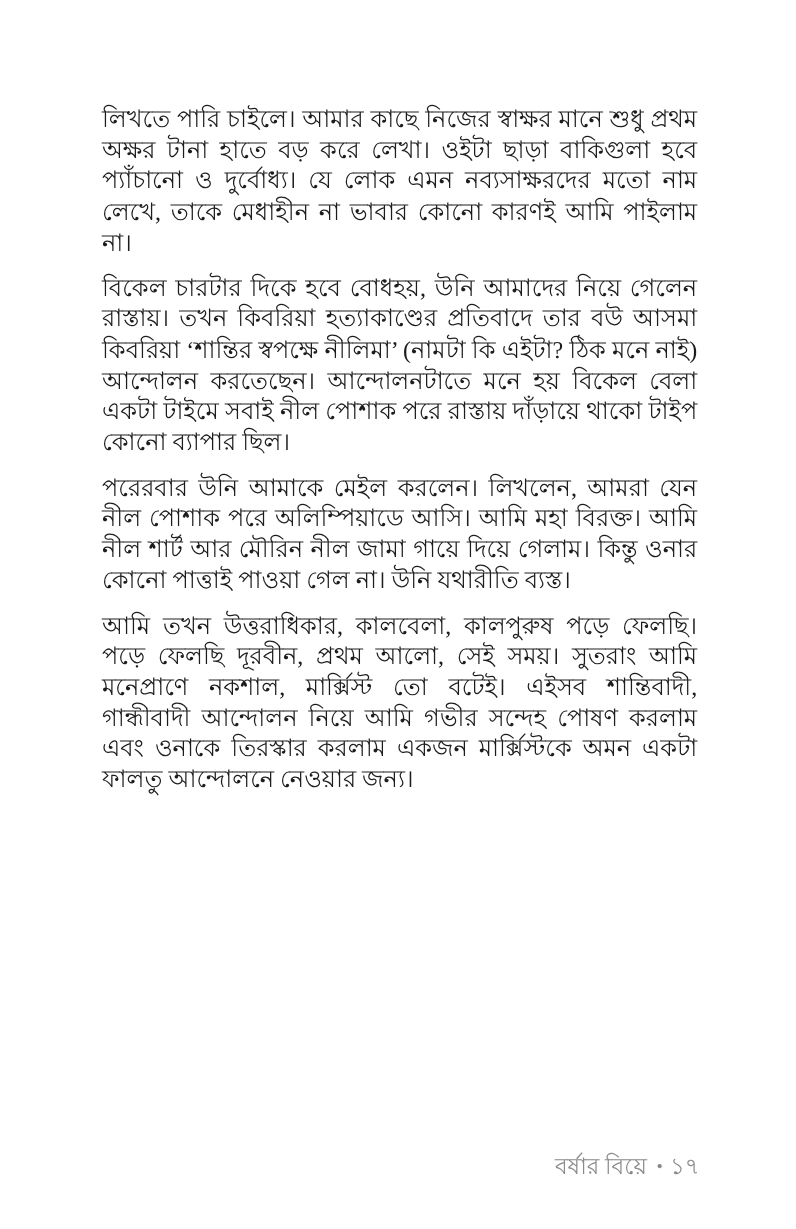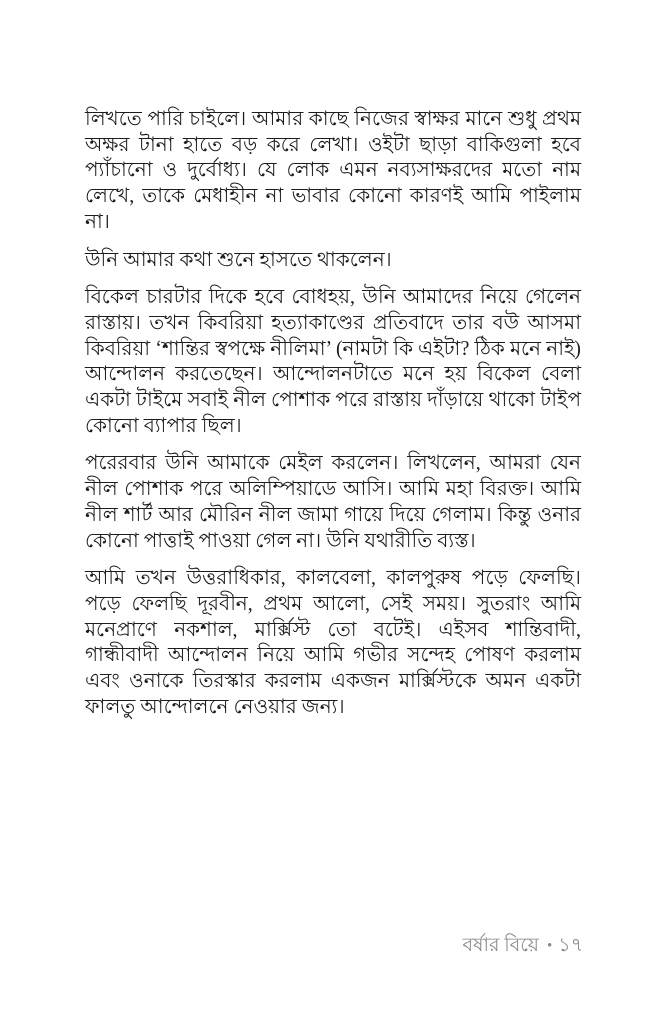--- a/index.html
+++ b/index.html
@@ -11,56 +11,55 @@
     .book-page {
       position: relative;
       width: 663px;
       height: 1024px;
       background: #ffffff;
       overflow: hidden;
       font-family: "Liberation Serif", serif;
     }
     .page-body {
       position: absolute;
-      top: 106px;
+      top: 88px;
       left: 85px;
       width: 496px;
     }
     .page-body p {
       margin: 0 0 12px 0;
       font-size: 20px;
       line-height: 25.7px;
       color: #1c1c1c;
       text-align: justify;
       text-justify: inter-word;
     }
     .page-footer {
       position: absolute;
-      top: 932px;
+      top: 960px;
       right: 80px;
       font-size: 19px;
       line-height: 26px;
       color: #8a8a8a;
       text-align: left;
       white-space: nowrap;
     }
     .page-footer .sep {
       display: inline-block;
       margin: 0 6px 0 8px;
       font-size: 15px;
       vertical-align: 1px;
     }
   </style>
 </head>
 <body>
 
 <div class="book-page">
   <div class="page-body">
     <p>লিখতে পারি চাইলে। আমার কাছে নিজের স্বাক্ষর মানে শুধু প্রথম অক্ষর টানা হাতে বড় করে লেখা। ওইটা ছাড়া বাকিগুলা হবে প্যাঁচানো ও দুর্বোধ্য। যে লোক এমন নব্যসাক্ষরদের মতো নাম লেখে, তাকে মেধাহীন না ভাবার কোনো কারণই আমি পাইলাম না।</p>
-    <p>উনি আমার কথা শুনে হাসতে থাকলেন।</p>
     <p>বিকেল চারটার দিকে হবে বোধহয়, উনি আমাদের নিয়ে গেলেন রাস্তায়। তখন কিবরিয়া হত্যাকাণ্ডের প্রতিবাদে তার বউ আসমা কিবরিয়া ‘শান্তির স্বপক্ষে নীলিমা’ (নামটা কি এইটা? ঠিক মনে নাই) আন্দোলন করতেছেন। আন্দোলনটাতে মনে হয় বিকেল বেলা একটা টাইমে সবাই নীল পোশাক পরে রাস্তায় দাঁড়ায়ে থাকো টাইপ কোনো ব্যাপার ছিল।</p>
     <p>পরেরবার উনি আমাকে মেইল করলেন। লিখলেন, আমরা যেন নীল পোশাক পরে অলিম্পিয়াডে আসি। আমি মহা বিরক্ত। আমি নীল শার্ট আর মৌরিন নীল জামা গায়ে দিয়ে গেলাম। কিন্তু ওনার কোনো পাত্তাই পাওয়া গেল না। উনি যথারীতি ব্যস্ত।</p>
     <p>আমি তখন উত্তরাধিকার, কালবেলা, কালপুরুষ পড়ে ফেলছি। পড়ে ফেলছি দূরবীন, প্রথম আলো, সেই সময়। সুতরাং আমি মনেপ্রাণে নকশাল, মার্ক্সিস্ট তো বটেই। এইসব শান্তিবাদী, গান্ধীবাদী আন্দোলন নিয়ে আমি গভীর সন্দেহ পোষণ করলাম এবং ওনাকে তিরস্কার করলাম একজন মার্ক্সিস্টকে অমন একটা ফালতু আন্দোলনে নেওয়ার জন্য।</p>
   </div>
 
   <div class="page-footer">
     <span>বর্ষার বিয়ে</span><span class="sep">•</span><span>১৭</span>
   </div>
 </div>
 

